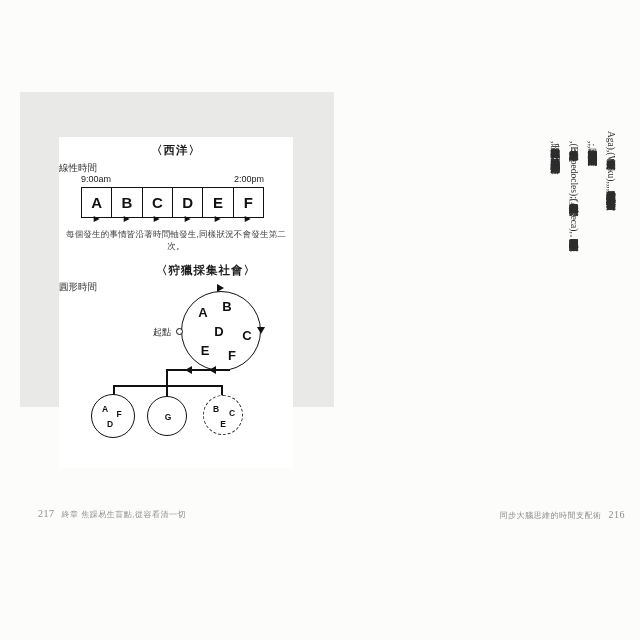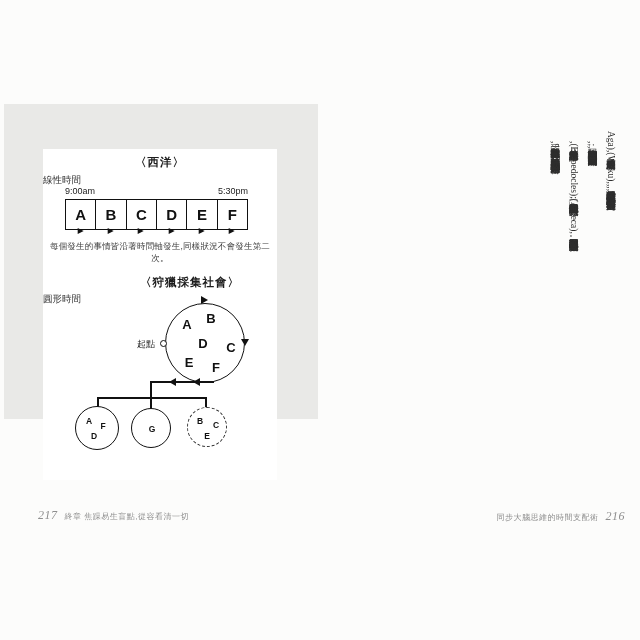--- a/index.html
+++ b/index.html
@@ -2,21 +2,21 @@
 <html><head>
 <meta charset="utf-8">
 <style>
   html,body{margin:0;padding:0;}
   body{
     width:640px;height:640px;position:relative;overflow:hidden;
     background:#fcfcfb;
     font-family:"Liberation Sans","DejaVu Sans",sans-serif;
   }
   
-  .panel{position:absolute;left:4px;top:92px;width:314px;height:315px;background:#e9e9e7;margin-top:12px;}
+  .panel{position:absolute;left:20px;top:92px;width:314px;height:315px;background:#e9e9e7;}
   .card{position:absolute;left:39px;top:45px;width:234px;height:331px;background:#ffffff;}
   .fig-title{position:absolute;left:0;width:100%;text-align:center;
     font-weight:bold;font-size:11.5px;letter-spacing:1px;color:#1c1c1c;}
   .t1{top:6px;} .t2{top:126px;padding-left:30px;}
   .fig-sub{position:absolute;left:0;width:100%;text-align:left;font-size:9.5px;color:#2e2e2e;}
   .s1{top:25px;} .s2{top:144px;}
   .times{position:absolute;left:22px;top:37px;width:183px;display:flex;
     justify-content:space-between;font-size:9px;color:#222;}
   .boxrow{position:absolute;left:22px;top:50px;width:183px;height:31px;display:flex;
     border:1.6px solid #111;box-sizing:border-box;background:#fff;}
@@ -54,21 +54,21 @@
   .ln-d3{left:162px;top:248px;width:1.6px;height:11px;}
   .subcircle{position:absolute;border-radius:50%;box-sizing:border-box;background:#fff;}
   .sc1{left:32px;top:257px;width:44px;height:44px;border:1.5px solid #111;}
   .sc2{left:88px;top:259px;width:40px;height:40px;border:1.5px solid #111;}
   .sc3{left:144px;top:258px;width:40px;height:40px;border:1.5px dashed #333;}
   .scl{position:absolute;transform:translate(-50%,-50%);font-weight:bold;font-size:8.5px;color:#111;}
   .notes{position:absolute;left:29px;top:300px;font-size:8px;line-height:9.8px;color:#333;}
   
   .footer-left{position:absolute;left:38px;top:508px;font-size:8px;color:#8e8e8e;letter-spacing:0.5px;}
   .footer-right{position:absolute;right:15px;top:509px;font-size:8px;color:#8e8e8e;letter-spacing:0.5px;}
-  .pagenum{font-family:"Liberation Serif","DejaVu Serif",serif;font-style:italic;font-size:12px;}
+  .pagenum{font-family:"Liberation Serif","DejaVu Serif",serif;font-size:10px;}
   .footer-left .pagenum{margin-right:7px;}
   .footer-right .pagenum{margin-left:7px;}
   
   .vtext{position:absolute;top:131px;right:20px;height:332px;width:202px;
     writing-mode:vertical-rl;text-orientation:mixed;
     font-family:"Liberation Serif","DejaVu Serif",serif;
     font-size:9.5px;line-height:18.6px;color:#2e2e2e;}
   .vtext p{margin:0;padding:0;}
   .vtext p.indent{text-indent:9.5px;}
 </style>
@@ -76,21 +76,21 @@
 <body>
 
 <div class="panel">
   <div class="card">
 
     <div class="fig-title t1">〈西洋〉</div>
     <div class="fig-sub s1">線性時間</div>
 
     <div class="times">
       <span>9:00am</span>
-      <span>5:30pm</span>
+      <span>2:00pm</span>
     </div>
 
     <div class="boxrow">
       <div class="tbox">
           <span>A</span>
           <i class="arr-r"></i>
         </div>
       <div class="tbox">
           <span>B</span>
           <i class="arr-r"></i>

